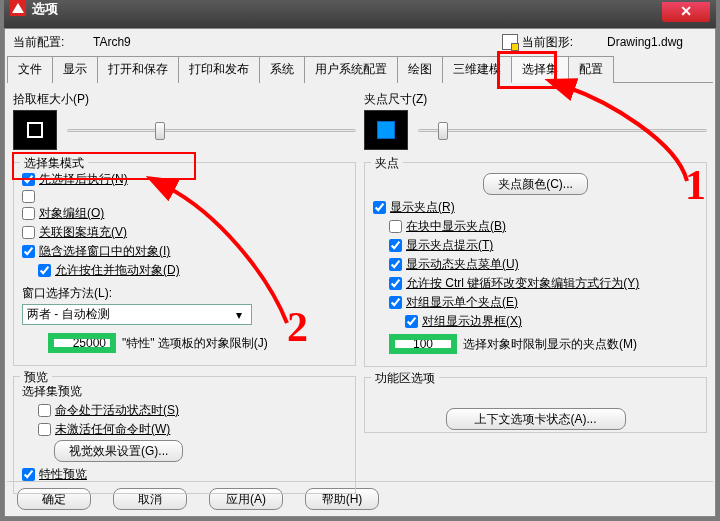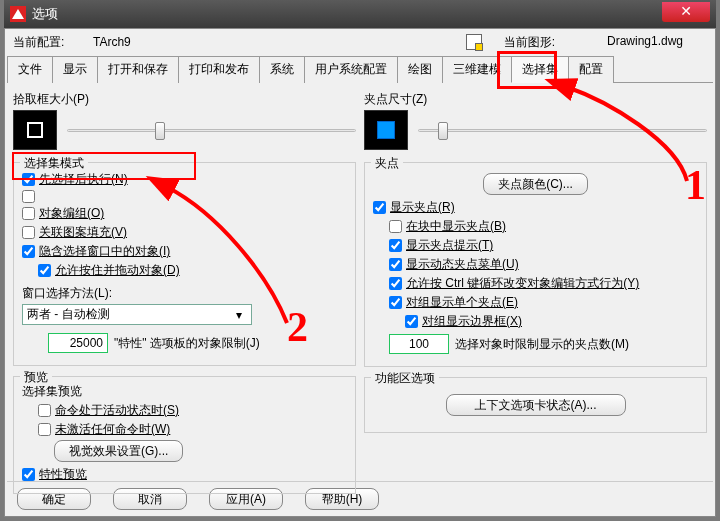--- a/index.html
+++ b/index.html
@@ -1,30 +1,30 @@
 <!DOCTYPE html>
 <html><head>
 <meta charset="utf-8">
 <style>
 * { box-sizing: border-box; margin: 0; padding: 0; font-family: "Microsoft YaHei", SimSun, Arial, sans-serif; font-size: 12px; }
 body { background: #7a7a7a; width: 720px; height: 521px; overflow: hidden; }
 
 .window { width: 720px; height: 521px; background: #7a7a7a; padding: 0 4px 4px 4px; }
-.titlebar { height: 28px; background: linear-gradient(#5a5a5a, #3a3a3a); display: flex; align-items: center; padding: 0 0 0 6px; position: relative; }
+.titlebar { height: 28px; background: linear-gradient(#5a5a5a, #3a3a3a); display: flex; padding: 0 0 0 6px; position: relative; font-weight: bold; }
 .titlebar .logo { width: 16px; height: 16px; background: #d22; margin-right: 6px; display: flex; align-items: center; justify-content: center; color: #fff; font-size: 9px; position: relative; }
 .titlebar .logo::before { content: ""; position: absolute; width: 0; height: 0; border-left: 6px solid transparent; border-right: 6px solid transparent; border-bottom: 10px solid #fff; top: 3px; left: 2px; }
 .titlebar .title { color: #fff; font-size: 13px; }
 .titlebar .close { position: absolute; right: 6px; top: 2px; width: 48px; height: 20px; background: linear-gradient(#e46, #c22); color: #fff; text-align: center; line-height: 18px; font-size: 14px; border-radius: 0 0 3px 3px; }
 
 .content { background: #f0f0f0; border: 1px solid #888; height: 489px; padding: 2px 2px; }
 
 .profile-row { display: flex; align-items: center; height: 22px; padding: 0 6px; }
 .profile-row .label { min-width: 80px; }
 .profile-row .val { min-width: 200px; }
-.profile-row .right { margin-left: auto; display: flex; align-items: flex-start; gap: 22px; }
+.profile-row .right { margin-left: auto; display: flex; align-items: center; gap: 4px; }
 .profile-row .dwg-icon { width: 16px; height: 16px; background: #fff; border: 1px solid #666; position: relative; }
 .profile-row .dwg-icon::after { content:""; position:absolute; width:6px; height:6px; background:#ffd400; right:-2px; bottom:-2px; border:1px solid #666;}
 
 .tabs { display: flex; border-bottom: 1px solid #999; margin-top: 2px; position: relative; }
 .tab { padding: 4px 10px; border: 1px solid #999; border-bottom: none; background: #f0f0f0; margin-right: -1px; cursor: pointer; position: relative; top: 1px; }
 .tab.active { background: #f8f8f8; border-bottom: 1px solid #f8f8f8; z-index: 2; }
 
 .tab-highlight { position: absolute; border: 3px solid #ff0000; left: 490px; top: -4px; width: 60px; height: 38px; z-index: 10; pointer-events: none; }
 
 .panel { display: flex; gap: 8px; padding: 8px 6px 4px 6px; height: 398px; position: relative; }
@@ -43,21 +43,21 @@
 .group .legend { position: absolute; top: -8px; left: 6px; background: #f0f0f0; padding: 0 4px; }
 
 .mode-highlight { position: absolute; border: 2px solid #ff0000; left: -2px; top: -11px; width: 184px; height: 28px; pointer-events: none; z-index: 5; }
 
 .chk { display: flex; align-items: center; gap: 4px; margin: 2px 0; padding-left: 0; text-decoration: underline; }
 .chk input { margin: 0; }
 .chk.indent1 { padding-left: 16px; }
 .chk.indent2 { padding-left: 32px; }
 
 .input-row { display: flex; align-items: center; gap: 6px; margin: 4px 0; }
-.input-row input[type=text] { width: 60px; height: 20px; border: 1px solid #22c55e; padding: 0 4px; text-align: right; background: #fff; }
+.input-row input[type=text] { width: 68px; height: 20px; border: 6px solid #22c55e; padding: 0 4px; text-align: right; background: #fff; }
 .input-row.center input[type=text] { text-align: center; }
 
 .combo { width: 230px; height: 21px; border: 1px solid #7a9; background: #fff; display: flex; align-items: center; padding: 0 4px; margin-top: 2px; }
 .combo .arrow { margin-left: auto; width: 16px; text-align: center; }
 
 .btn { display: inline-flex; align-items: center; justify-content: center; height: 22px; padding: 0 14px; background: linear-gradient(#fff,#e4e4e4); border: 1px solid #888; border-radius: 8px; cursor: pointer; }
 .btn-row { text-align: center; margin: 4px 0; }
 
 .footer { display: flex; gap: 22px; padding: 6px 10px; border-top: 1px solid #ccc; }
 .footer .btn { width: 74px; }
@@ -218,21 +218,21 @@
               <span>对组显示边界框(X)</span>
             </label>
           <div class="input-row center" style="padding-left:16px;">
             <input type="text" value="100" style="">
             <span>选择对象时限制显示的夹点数(M)</span>
           </div>
         </div>
 
         <div class="group" style="margin-top:10px; height:56px;">
           <div class="legend">功能区选项</div>
-          <div class="btn-row" style="margin-top:10px;"><span class="btn" style="width:180px;">上下文选项卡状态(A)...</span></div>
+          <div class="btn-row" style="margin-top:24px;"><span class="btn" style="width:180px;">上下文选项卡状态(A)...</span></div>
         </div>
       </div>
 
       <div class="anno" style="left:520px; top:-2px;">
         <svg width="180" height="120">
           <defs>
               <marker id="ah1" markerWidth="10" markerHeight="10" refX="2" refY="3" orient="auto">
                 <path d="M0,0 L0,6 L8,3 z" fill="#ff0000"></path>
               </marker>
             </defs>

